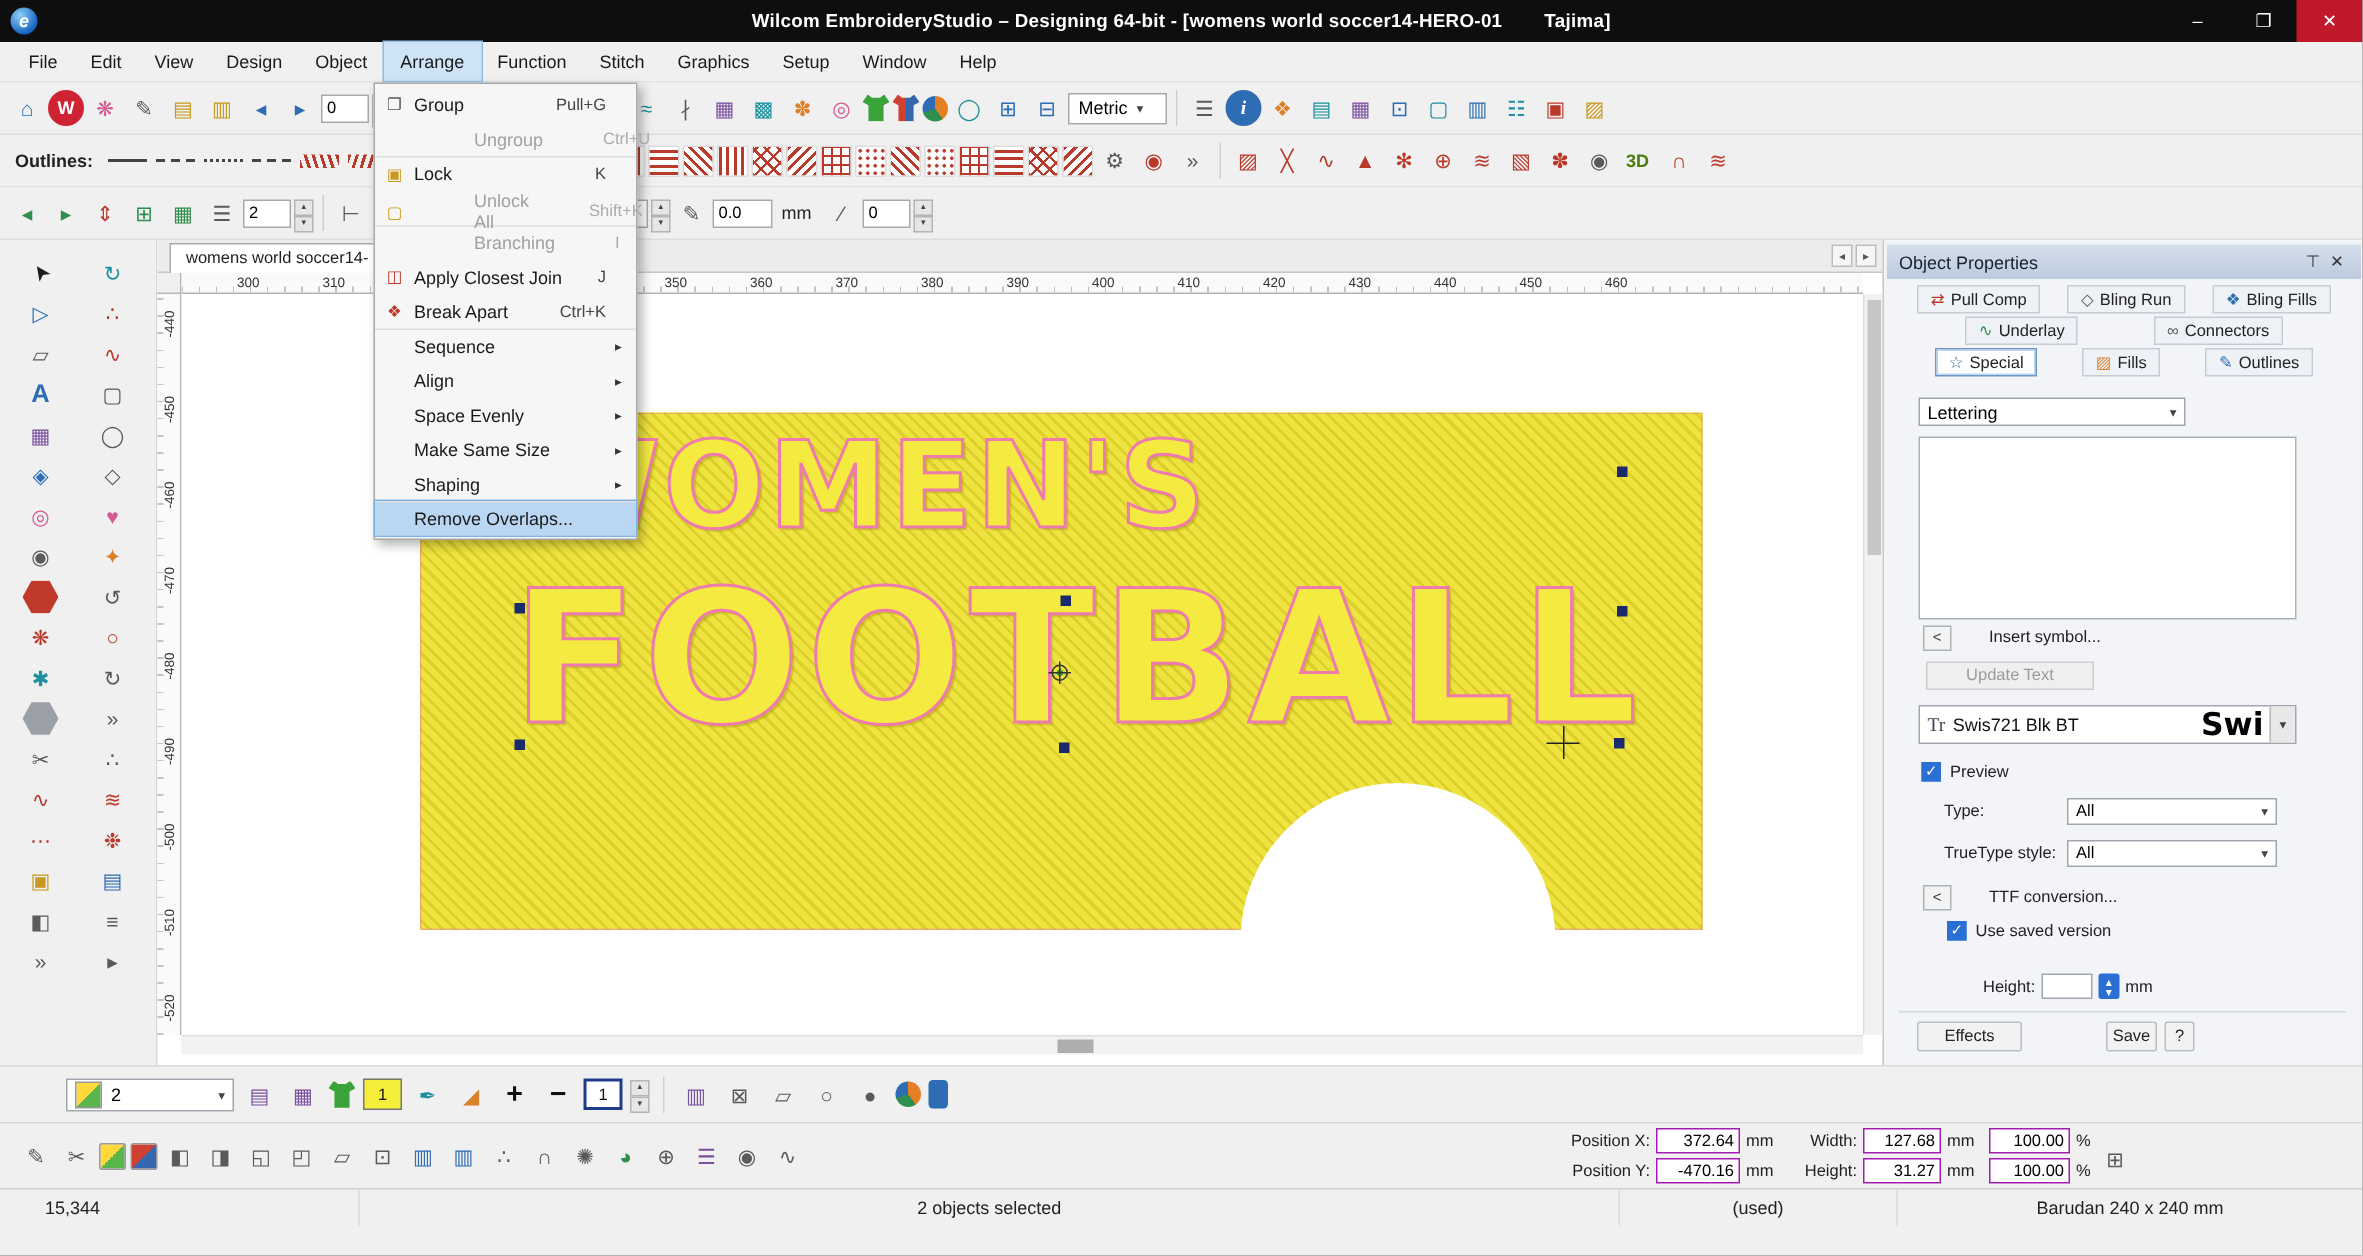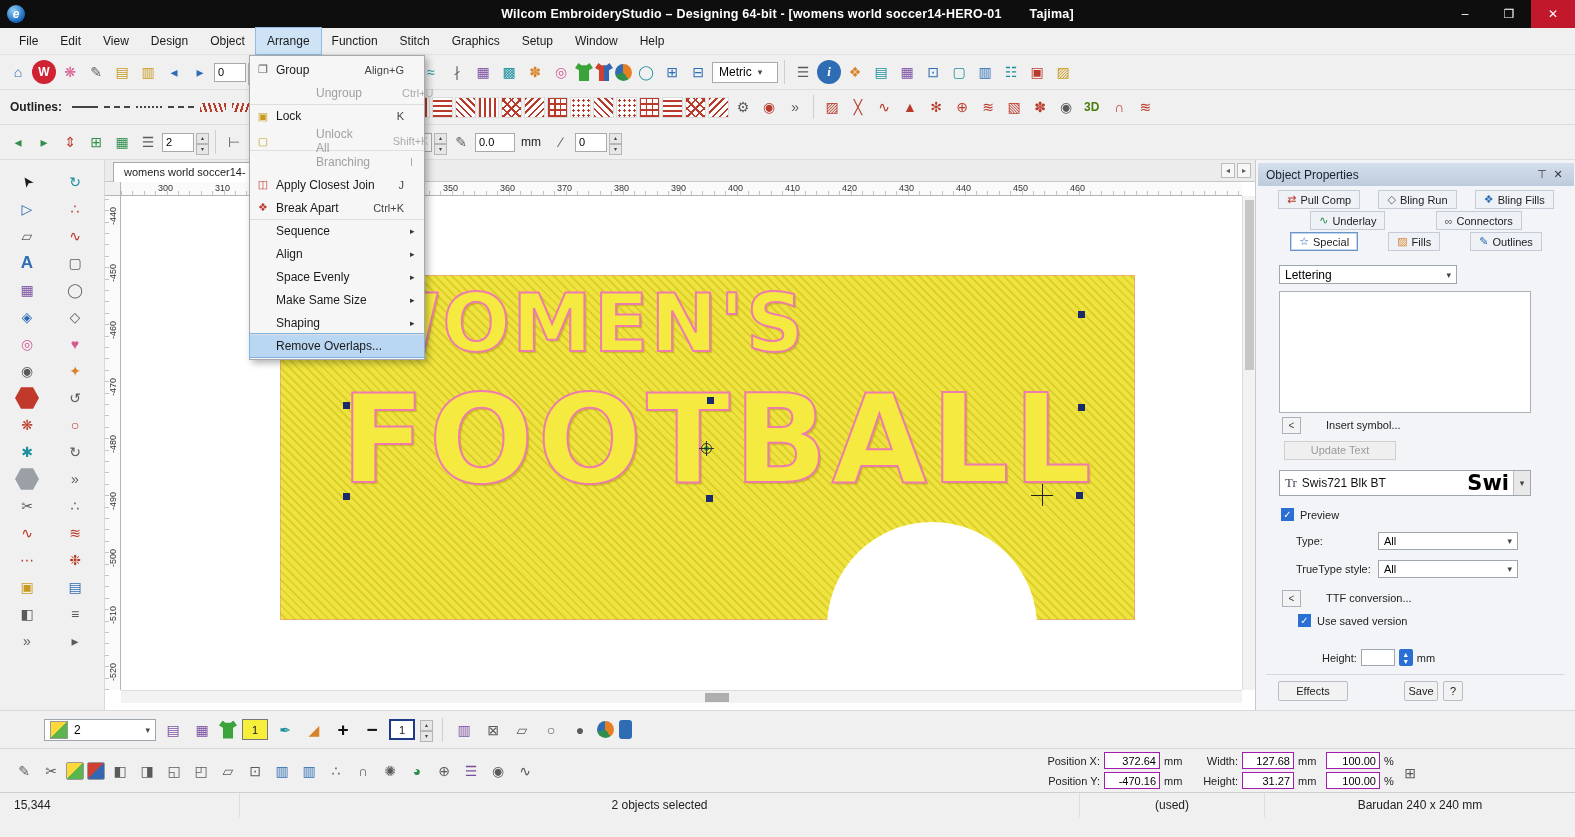--- a/index.html
+++ b/index.html
@@ -173,21 +173,21 @@
   
   #transformbar { position:absolute; left:0; top:748px; width:1575px; height:44px; background:#f0f0f0; border-top:1px solid #d8d8d8; display:flex; align-items:center; gap:3px; padding-left:12px; }
   #posblock { position:absolute; left:1030px; top:3px; display:grid; grid-template-columns:70px 56px 24px 46px 52px 24px 54px 16px; gap:3px 4px; align-items:center; font-size:11px; color:#222; }
   #posblock .plab { text-align:right; }
   .posin { width:100%; height:17px; border:1px solid #a21caf; background:#fff; font-size:11px; text-align:right; padding:0 3px; font-family:"Liberation Sans",sans-serif; }
   #scalelock { position:absolute; left:1398px; top:12px; }
 
   
   #statusbar { position:absolute; left:0; top:792px; width:1575px; height:45px; background:#f0f0f0; border-top:1px solid #cfcfcf; font-size:12px; color:#222; }
   #statusbar .cell { position:absolute; top:0; height:24px; padding-top:5px; border-right:1px solid #dcdcdc; }
-  #sb1 { left:0; width:240px; padding-left:14px; }
+  #sb1 { left:0; width:240px; padding-left:30px; }
   #sb2 { left:240px; width:840px; text-align:center; }
   #sb3 { left:1080px; width:185px; text-align:center; }
   #sb4 { left:1265px; width:310px; text-align:center; border-right:none !important; }
 </style>
 </head>
 <body>
 
 <div id="app" data-name="application-window">
 
   <div id="titlebar" data-name="title-bar">
@@ -546,21 +546,21 @@
       <div class="opbtn" id="save-btn" data-name="save-button">Save</div>
       <div class="opbtn" id="help-btn" data-name="help-button">?</div>
     </div>
   </div>
 
   <div id="arrange-menu" data-name="arrange-dropdown-menu">
 
       <div class="mi" data-name="menu-item-group" data-state="">
         <span class="mi-ic" data-tone="gray">❐</span>
         <span class="mi-label">Group</span>
-        <span class="mi-short">Align+G</span>
+        <span class="mi-short">Pull+G</span>
         <span class="mi-sub"></span>
       </div>
 
       <div class="mi" data-name="menu-item-ungroup" data-state="disabled">
         <span class="mi-ic"></span>
         <span class="mi-label">Ungroup</span>
         <span class="mi-short">Ctrl+U</span>
         <span class="mi-sub"></span>
       </div>
 

